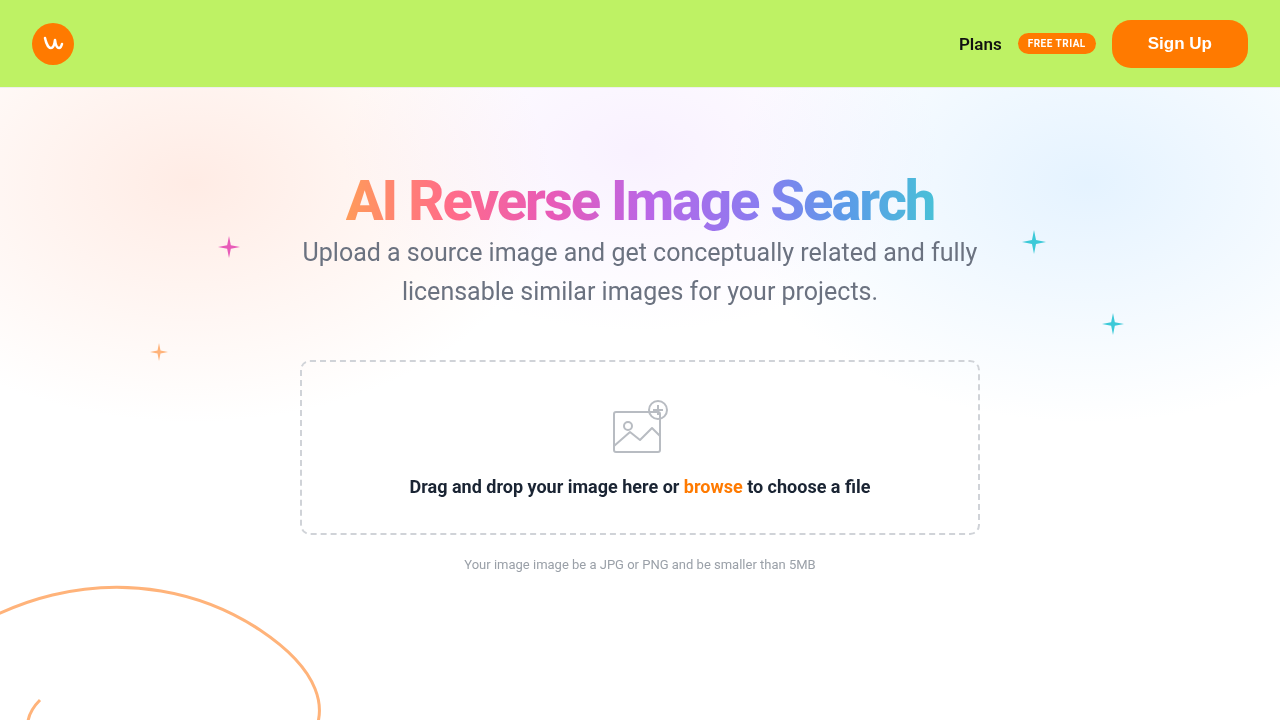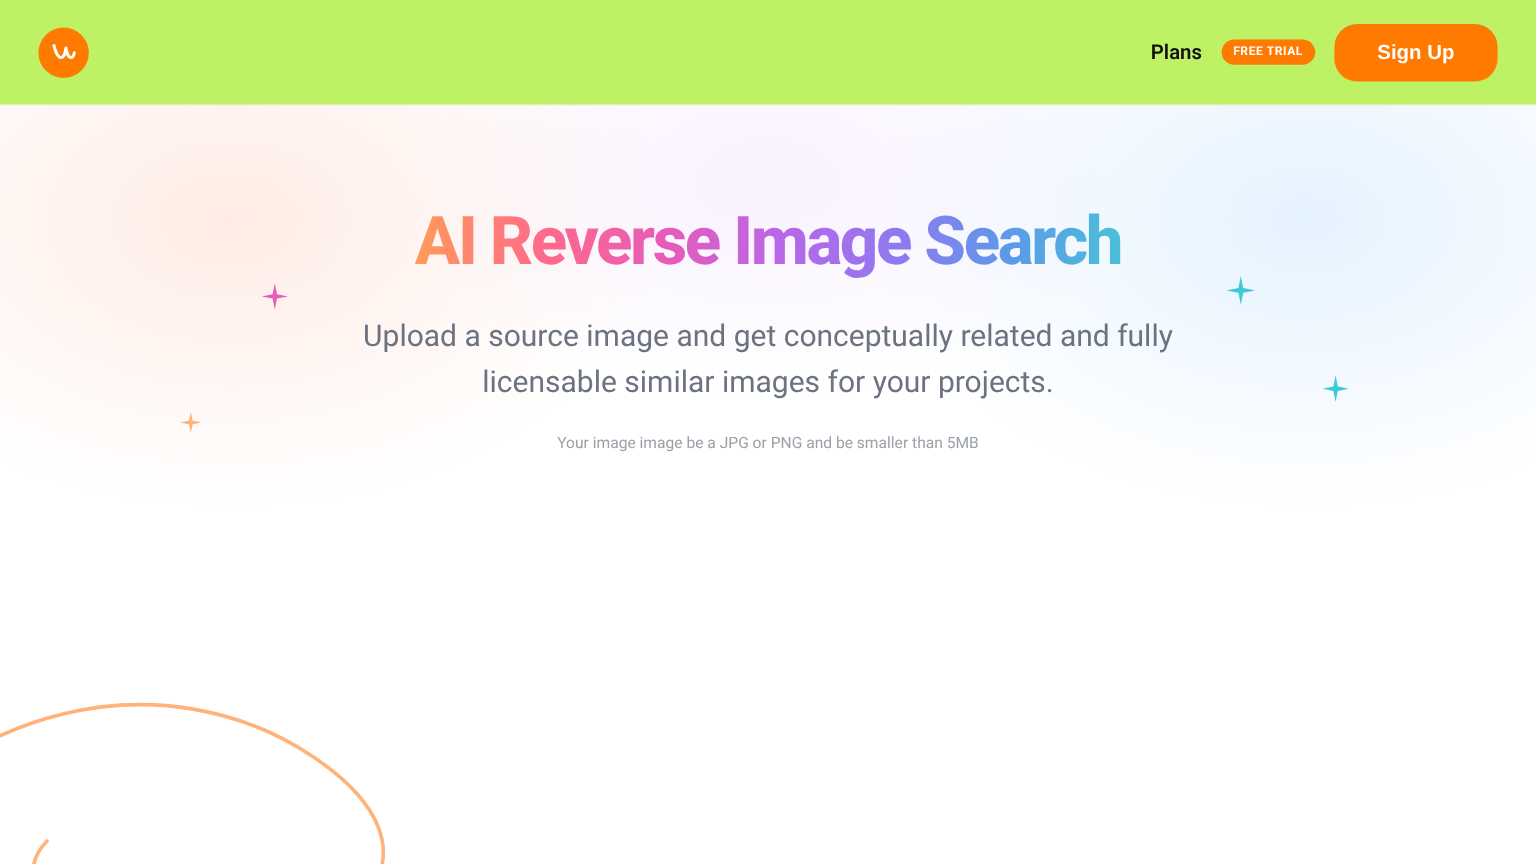--- a/index.html
+++ b/index.html
@@ -84,21 +84,20 @@
     #5b9be8 85%,
     #4ac0d8 100%);
   -webkit-background-clip: text;
   background-clip: text;
   -webkit-text-fill-color: transparent;
   color: transparent;
   display: inline-block;
   text-align: center;
 }
 .subtitle {
-  margin-top: 28px;
   font-size: 25px;
   line-height: 1.55;
   color: #6b7280;
   max-width: 780px;
   margin-left: auto;
   margin-right: auto;
 }
 .dropzone {
   position: relative;
   margin: 48px auto 0;
@@ -173,20 +172,35 @@
   </span>
   <span class="sparkle sparkle-4">
     <svg width="22" height="22" viewBox="0 0 24 24">
         <path d="M12 0 L14 10 L24 12 L14 14 L12 24 L10 14 L0 12 L10 10 Z" fill="#3cc9d8"></path>
       </svg>
   </span>
 
   <h1 class="title">AI Reverse Image Search</h1>
   <p class="subtitle">Upload a source image and get conceptually related and fully licensable similar images for your projects.</p>
 
+  <div class="dropzone">
+    <div class="drop-icon">
+      <svg viewBox="0 0 64 60">
+        <rect x="6" y="14" width="46" height="40" rx="2" fill="none" stroke="#b8bcc2" stroke-width="2"></rect>
+        <circle cx="20" cy="28" r="4" fill="none" stroke="#b8bcc2" stroke-width="2"></circle>
+        <path d="M6 48 L22 34 L32 42 L44 30 L52 38" fill="none" stroke="#b8bcc2" stroke-width="2" stroke-linejoin="round"></path>
+        <circle cx="50" cy="12" r="9" fill="none" stroke="#b8bcc2" stroke-width="2"></circle>
+        <line x1="50" y1="7" x2="50" y2="17" stroke="#b8bcc2" stroke-width="2"></line>
+        <line x1="45" y1="12" x2="55" y2="12" stroke="#b8bcc2" stroke-width="2"></line>
+      </svg>
+    </div>
+    <div class="drop-text">
+      <span>Drag and drop your image here or </span><span class="browse-link">browse</span><span> to choose a file</span>
+    </div>
+  </div>
 
   <p class="hint">Your image image be a JPG or PNG and be smaller than 5MB</p>
 
   <div class="squiggle">
     <svg width="520" height="260" viewBox="0 0 520 260">
       <path d="M-20 200 C 80 40, 260 10, 380 90 C 500 170, 420 250, 300 250 C 180 250, 120 200, 160 160" fill="none" stroke="#ffb37a" stroke-width="3"></path>
     </svg>
   </div>
 
 </section>

